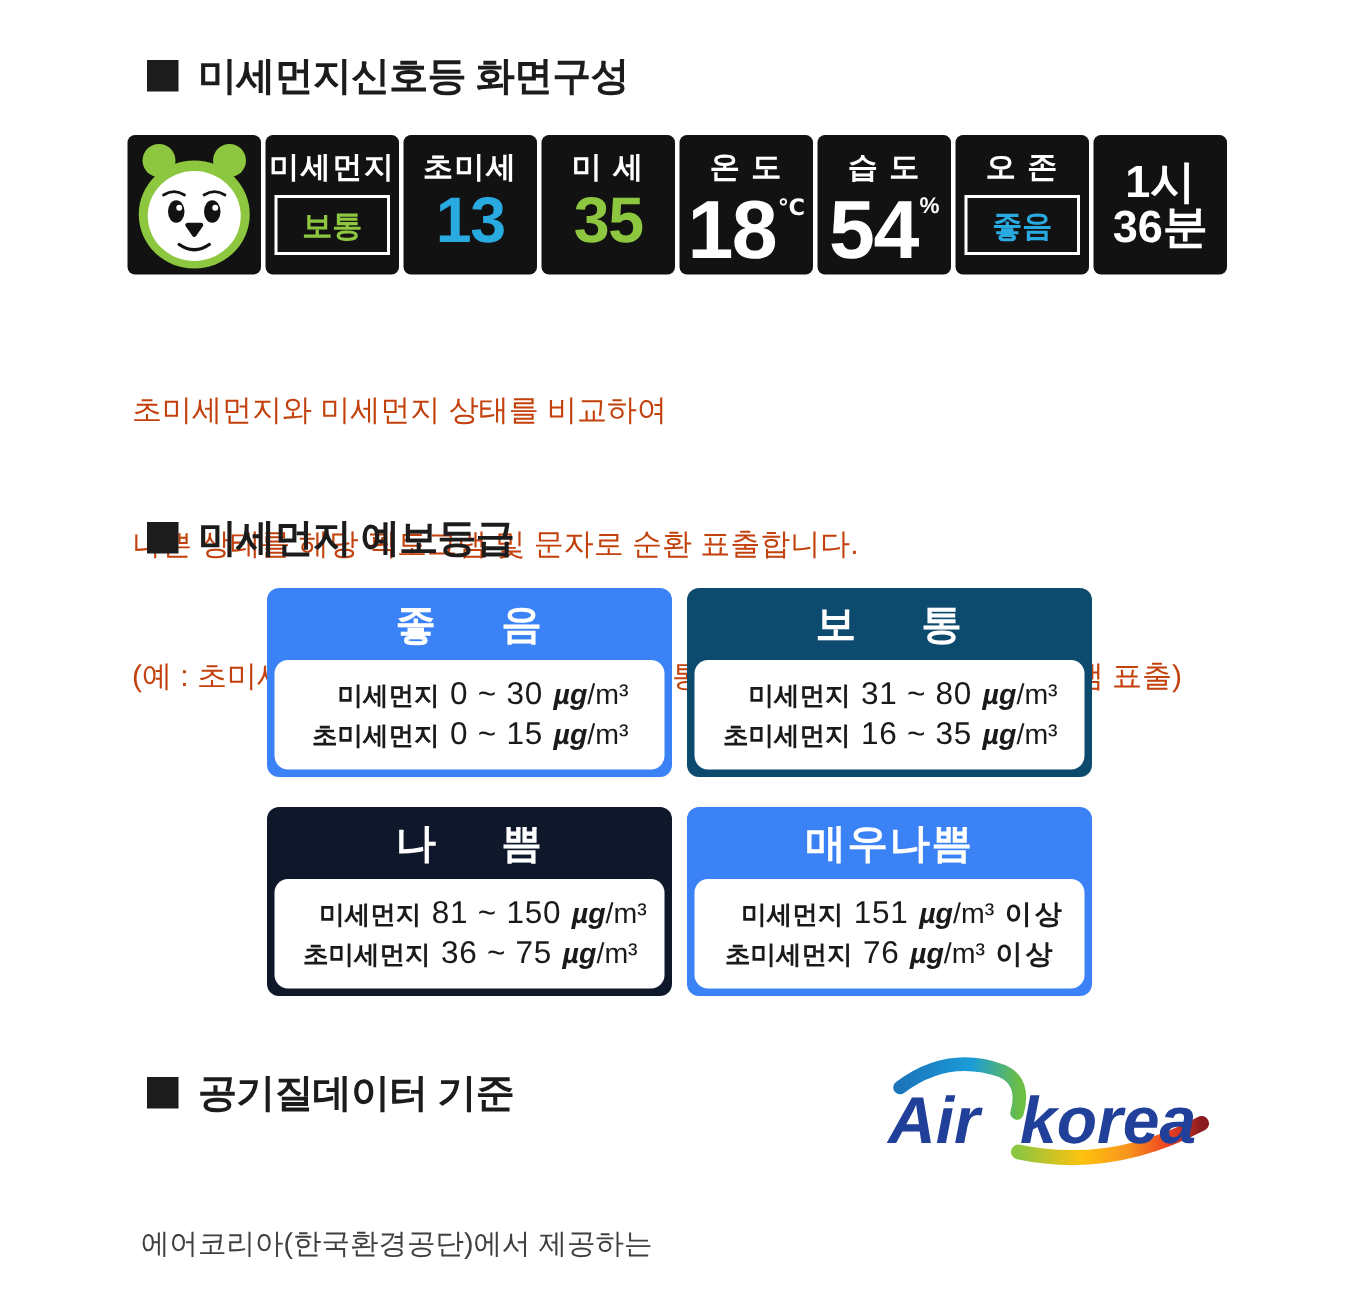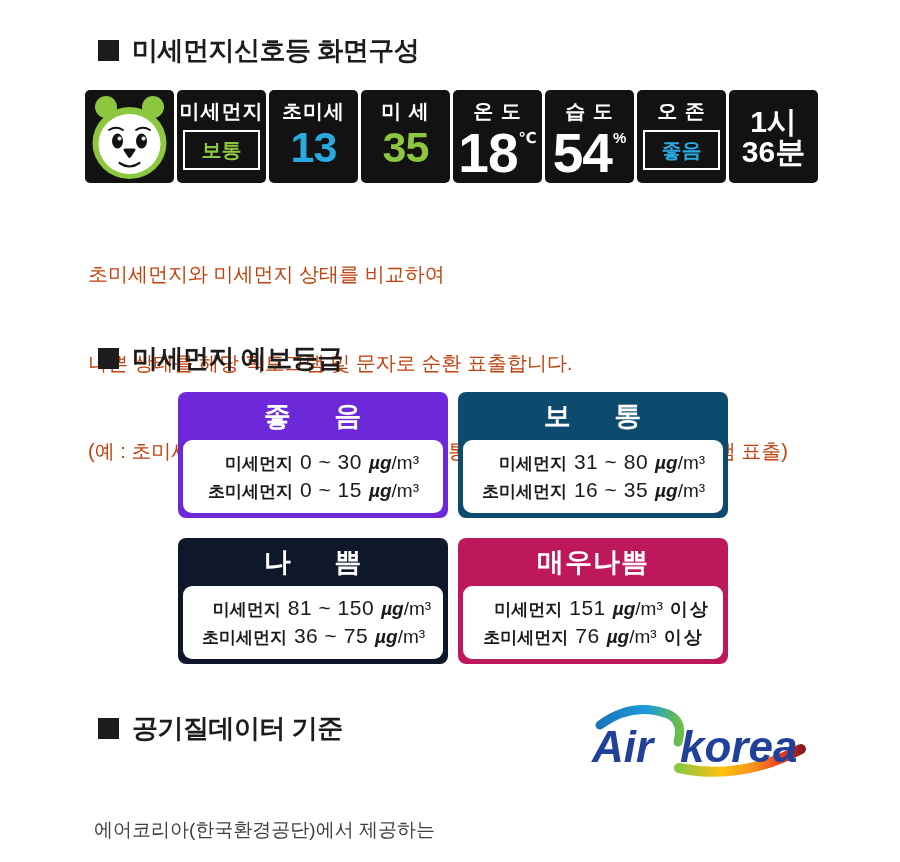--- a/index.html
+++ b/index.html
@@ -160,21 +160,21 @@
   <div>(예 : 초미세먼지는 좋은데 미세먼지가 보통인 경우  보통 상태의 픽토그램 표출)</div>
 </div>
 
 <div class="section-title" id="title-forecast">
   <span class="bullet-square"></span>
   <span>미세먼지 예보등급</span>
 </div>
 
 <div class="cards">
 
-  <div class="card" style="background: #6d28d9;">
+  <div class="card" style="background: #3b82f6;">
     <div class="card-header">좋 음</div>
     <div class="card-body">
       <div class="card-row">
         <span class="row-label">미세먼지</span>
         <span class="row-range">0 ~ 30</span>
         <span class="row-unit"><span class="mu">µg</span><span>/m³</span></span>
 
       </div>
       <div class="card-row">
         <span class="row-label">초미세먼지</span>
@@ -214,21 +214,21 @@
       </div>
       <div class="card-row">
         <span class="row-label">초미세먼지</span>
         <span class="row-range">36 ~ 75</span>
         <span class="row-unit"><span class="mu">µg</span><span>/m³</span></span>
 
       </div>
     </div>
   </div>
 
-  <div class="card" style="background: #be185d;">
+  <div class="card" style="background: #3b82f6;">
     <div class="card-header">매우나쁨</div>
     <div class="card-body">
       <div class="card-row">
         <span class="row-label">미세먼지</span>
         <span class="row-range">151</span>
         <span class="row-unit"><span class="mu">µg</span><span>/m³</span></span>
         <span class="row-suffix">이상</span>
       </div>
       <div class="card-row">
         <span class="row-label">초미세먼지</span>

